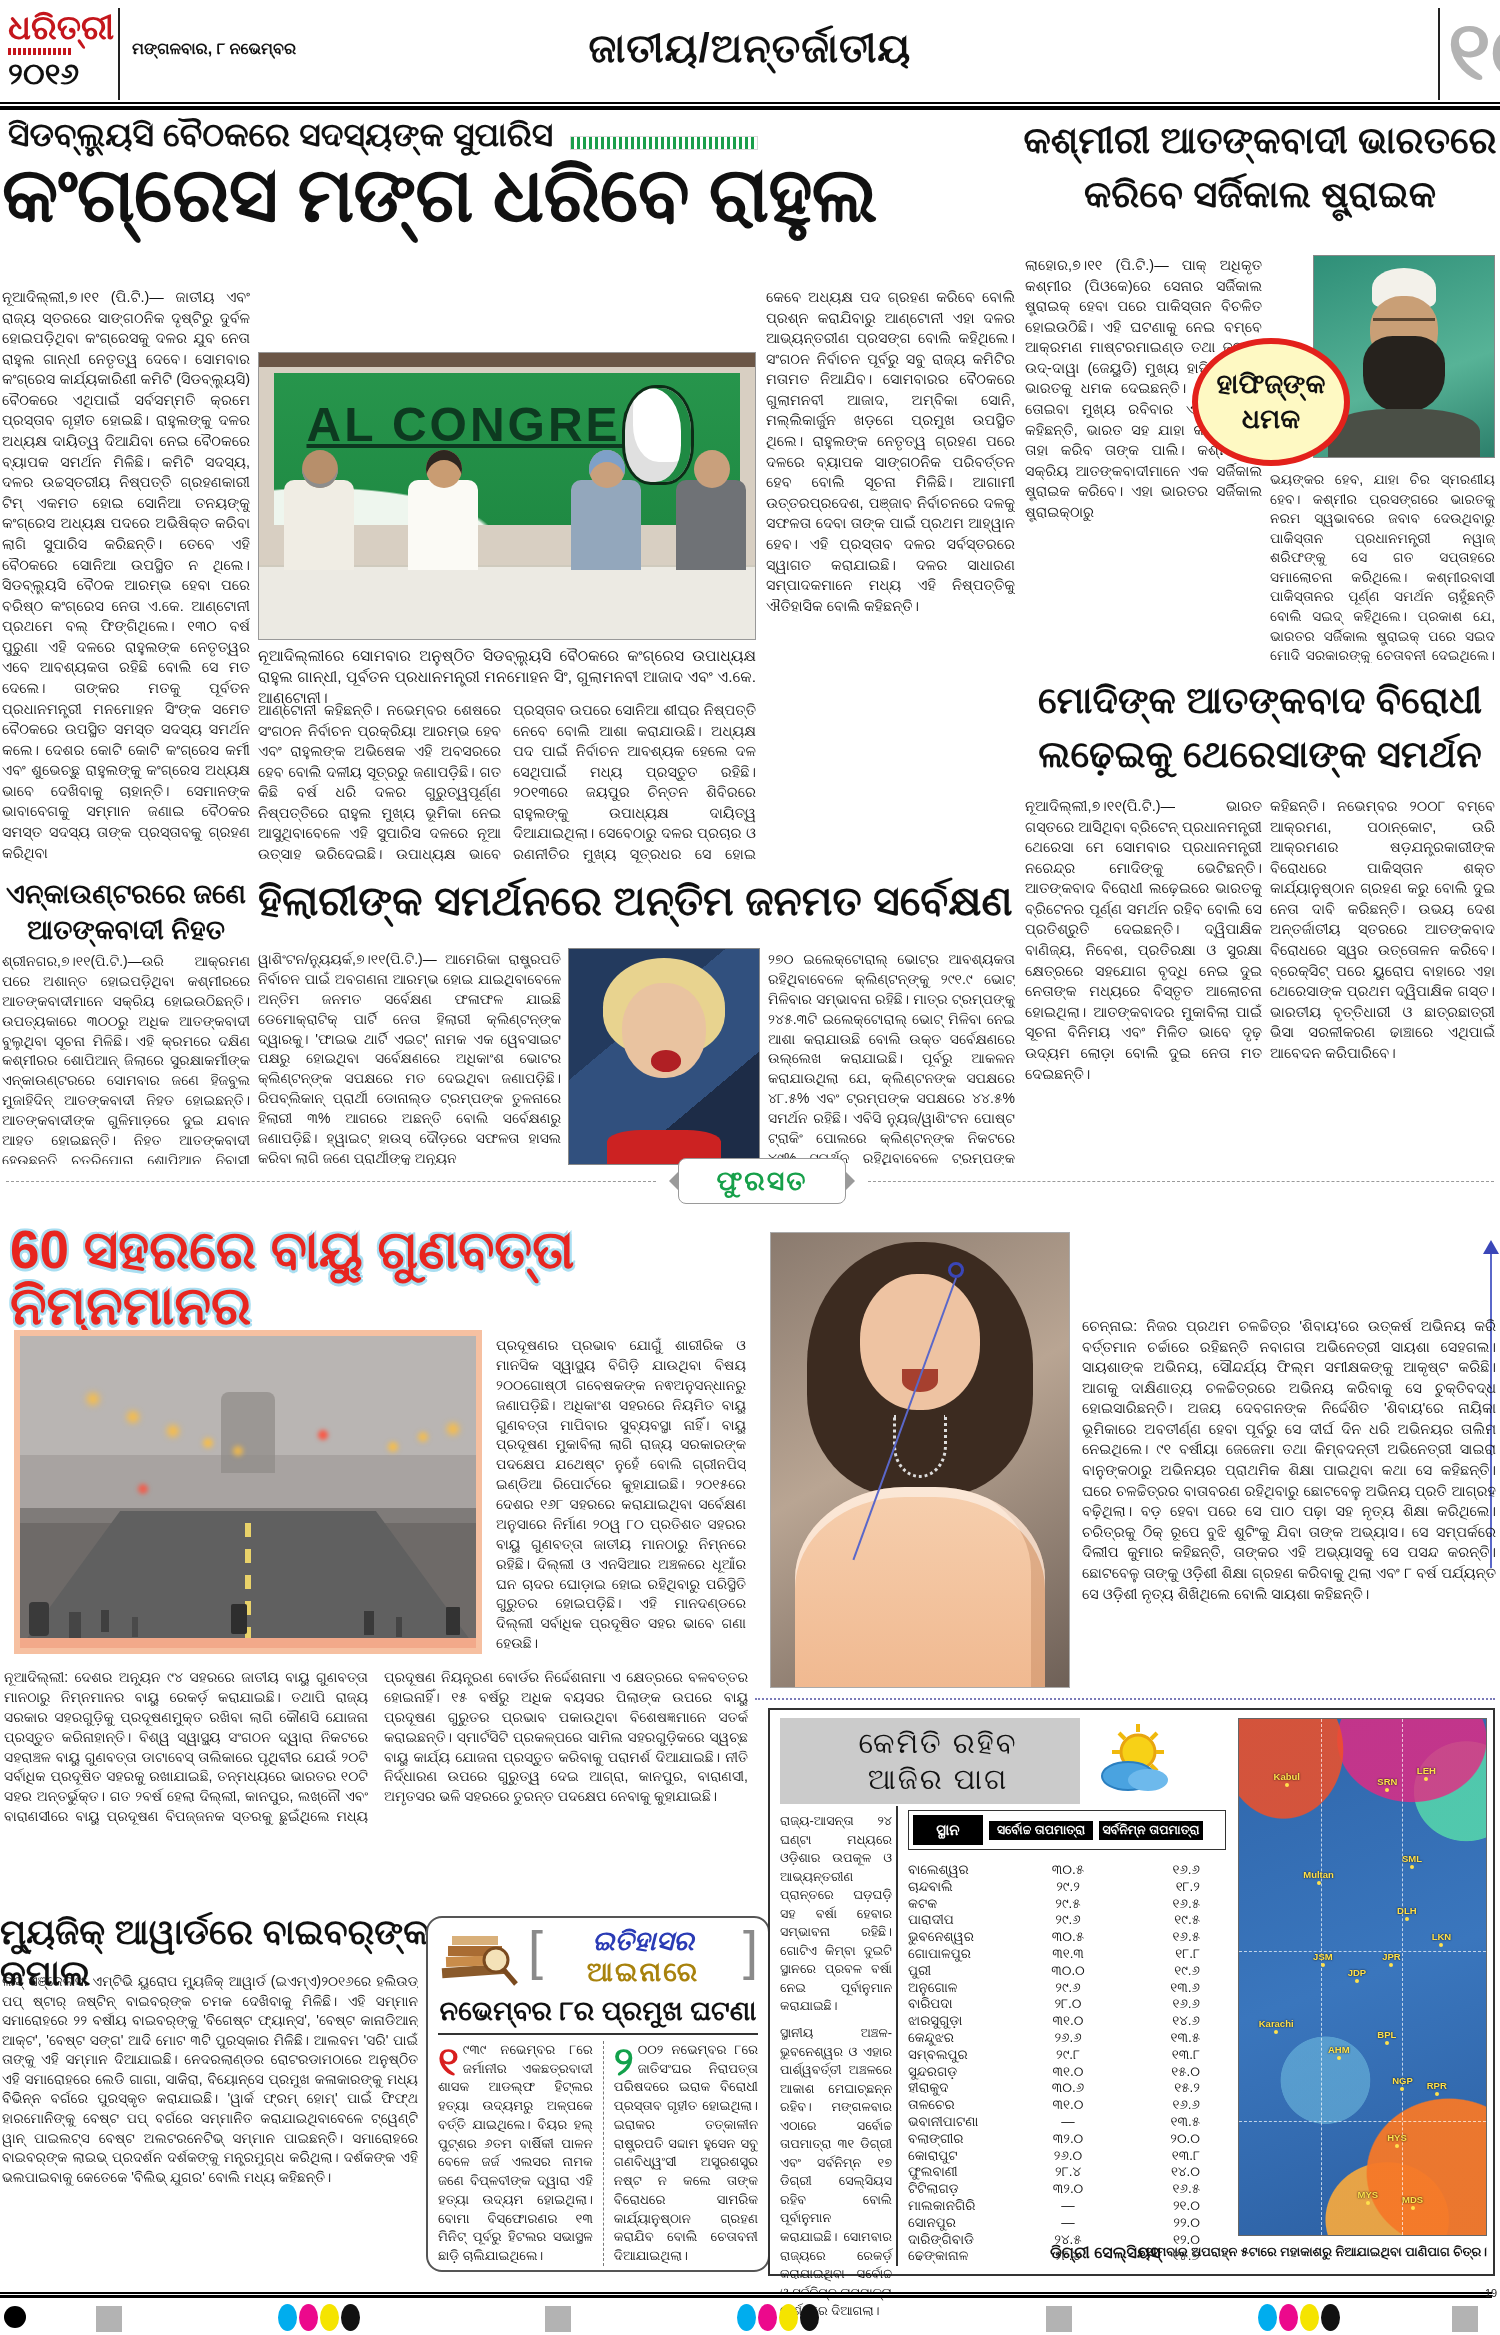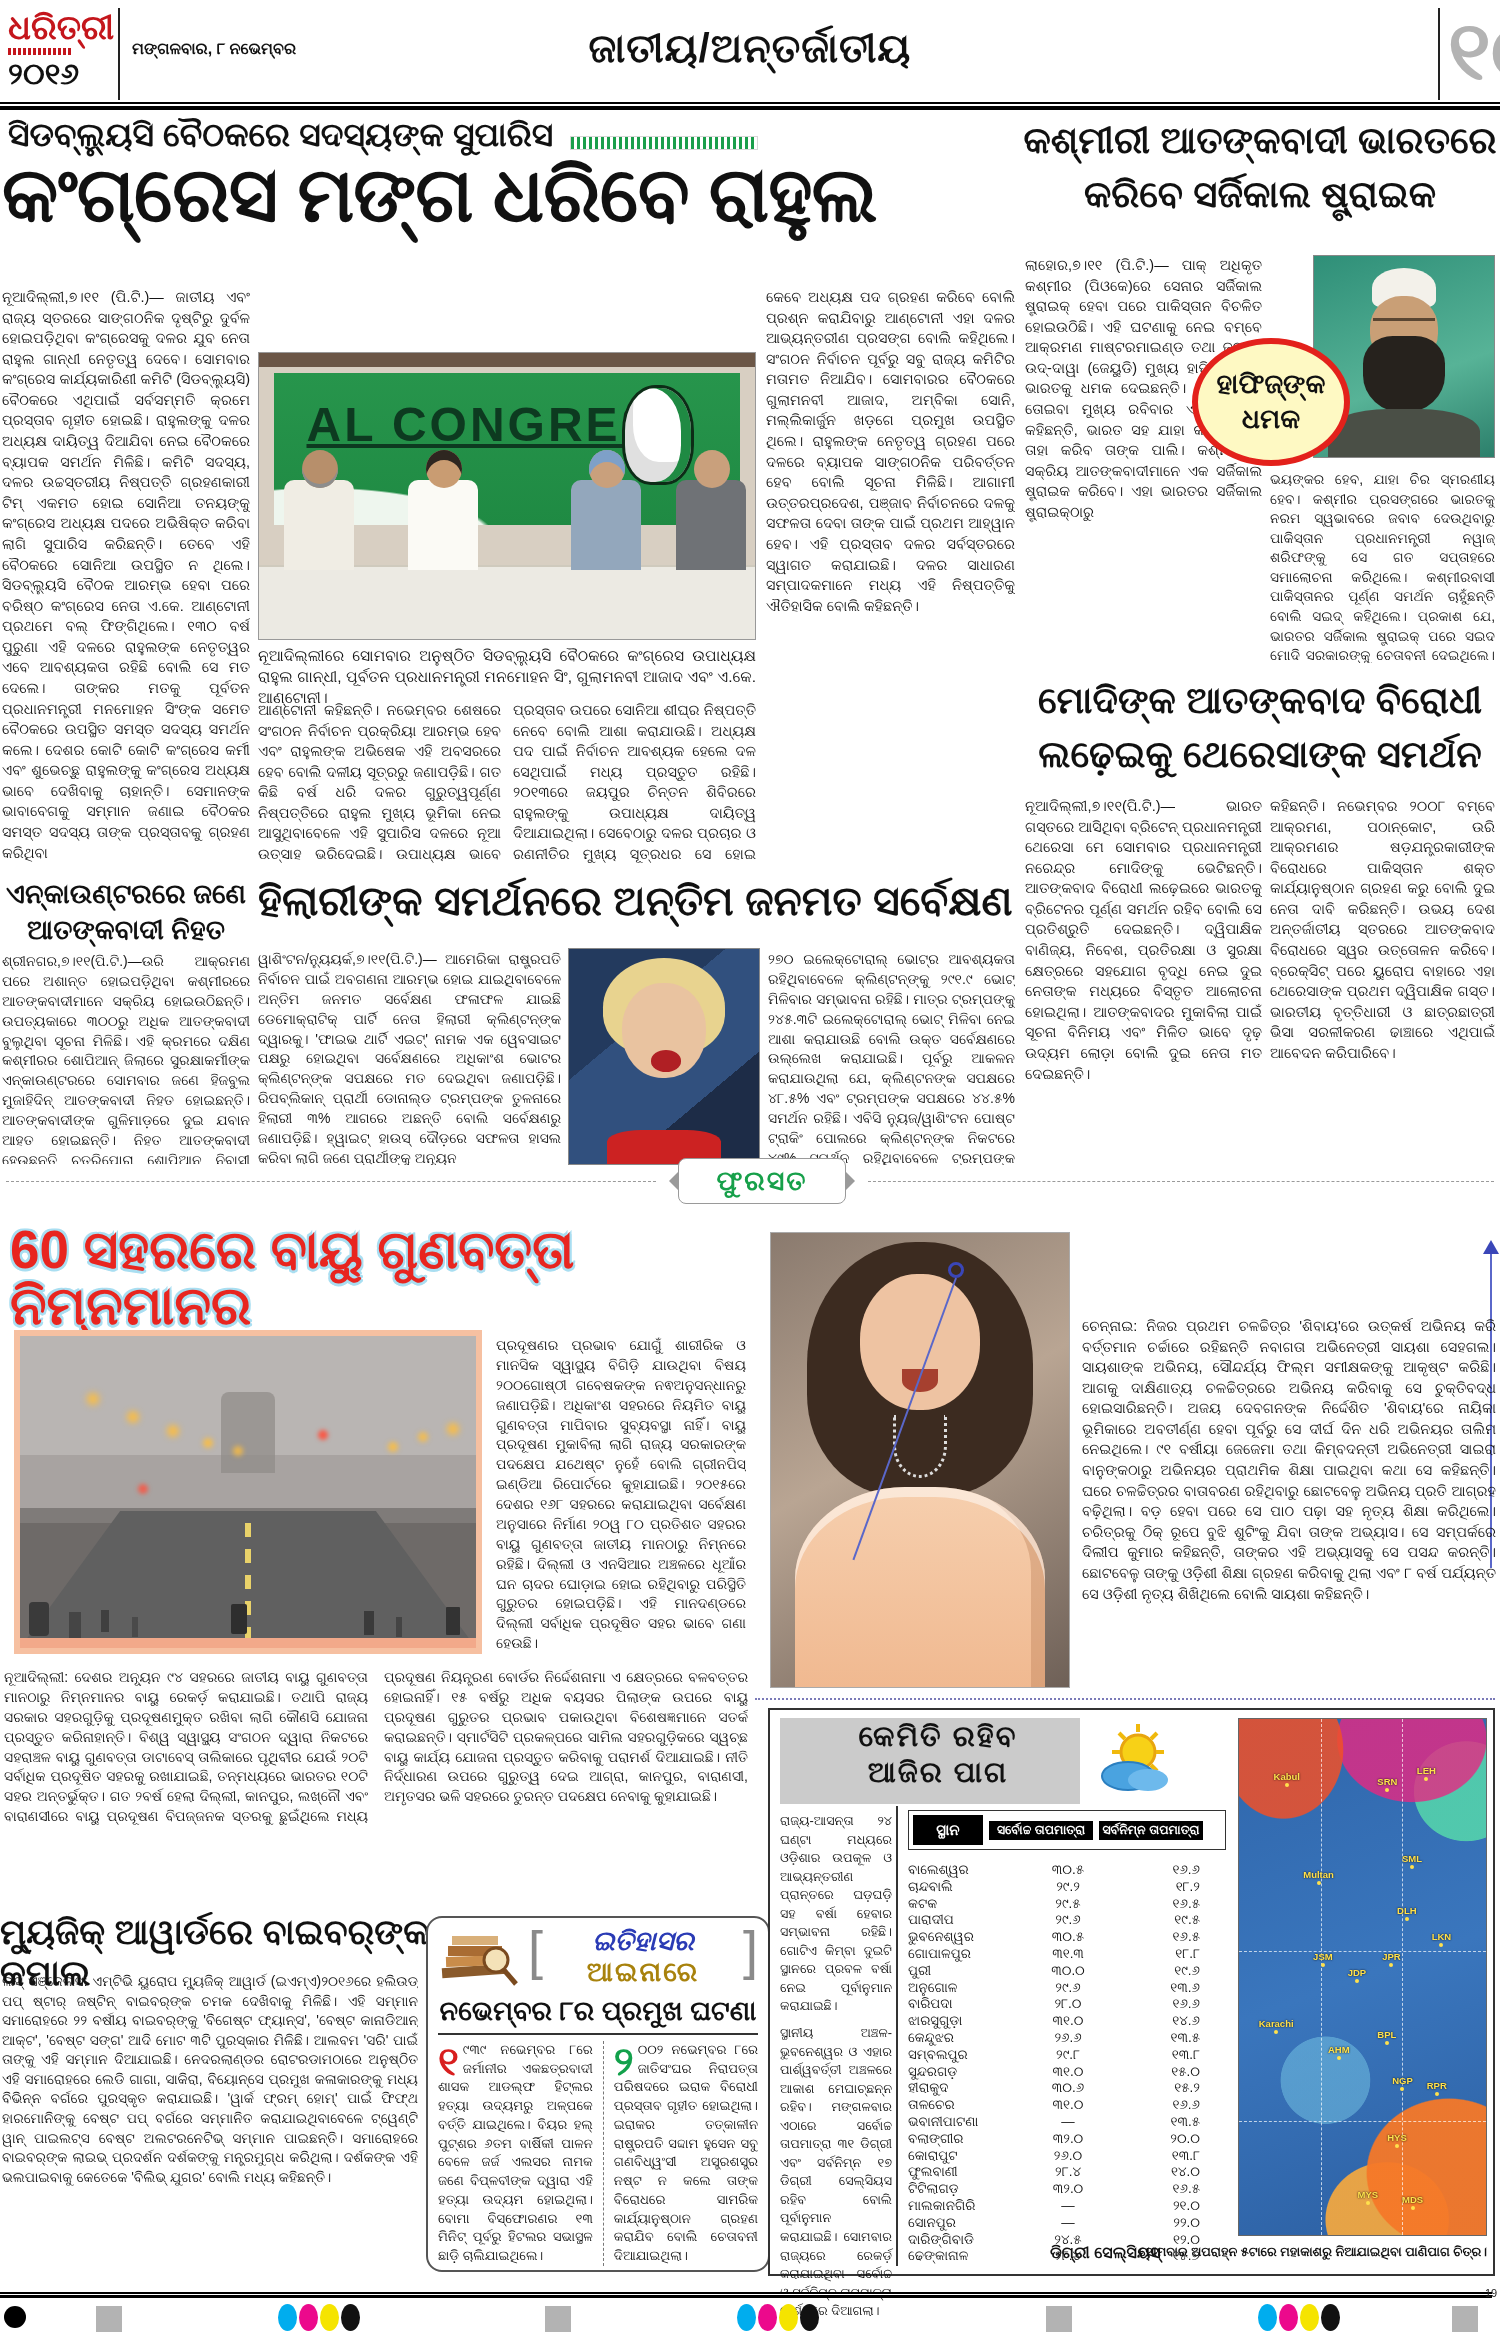--- a/index.html
+++ b/index.html
@@ -94,22 +94,22 @@
   .hist-box { border:2px solid #555; border-radius:16px; background:#fff; }
   .hist-blue { font-size:27px; font-weight:700; font-style:italic; color:#2a3bb5; }
   .hist-gold { font-size:27px; font-weight:800; color:#a8820d; letter-spacing:2px; }
   .bracket { font-size:54px; color:#8a8a8a; font-weight:400; line-height:.9; }
   .hist-sub { font-size:27px; font-weight:800; }
   .dropcap { float:left; font-size:40px; line-height:.85; font-weight:800; margin:3px 4px 0 0; }
   .dc-red { color:#d81f1f; } .dc-green { color:#12a14b; }
   .hist-col { font-size:13.2px; line-height:1.42; text-align:justify; }
   
   .wx-box { border:2px solid #333; background:#fff; }
-  .wx-title { background:#cbcbcb; display:flex; flex-direction:column; align-items:center; 
-      font-size:29px; font-weight:700; line-height:1.25; letter-spacing:2px;padding-left:16px; }
+  .wx-title { background:#cbcbcb; display:flex; flex-direction:column; align-items:center; justify-content:center;
+      font-size:29px; font-weight:400; line-height:1.25; letter-spacing:2px;padding-left:16px; }
   .wx-left { font-size:12.8px; line-height:1.45; text-align:justify; }
   .wx-table { border-left:2px solid #333; padding:4px 6px 0 10px; }
   .wx-head { display:flex; gap:6px; border:1px solid #333; padding:4px; align-items:center; }
   .wx-head span { background:#000; color:#fff; font-weight:700; text-align:center; }
   .wx-head .c1 { width:70px; font-size:15px; padding:6px 2px; }
   .wx-head .c2,.wx-head .c3 { width:104px; font-size:12.5px; line-height:1.2; padding:2px; }
   .wrow { display:flex; font-size:13.4px; line-height:16.8px; }
   .wplace { width:112px; text-align:left; }
   .wmax { width:96px; text-align:center; }
   .wmin { width:90px; text-align:right; padding-right:6px; }

